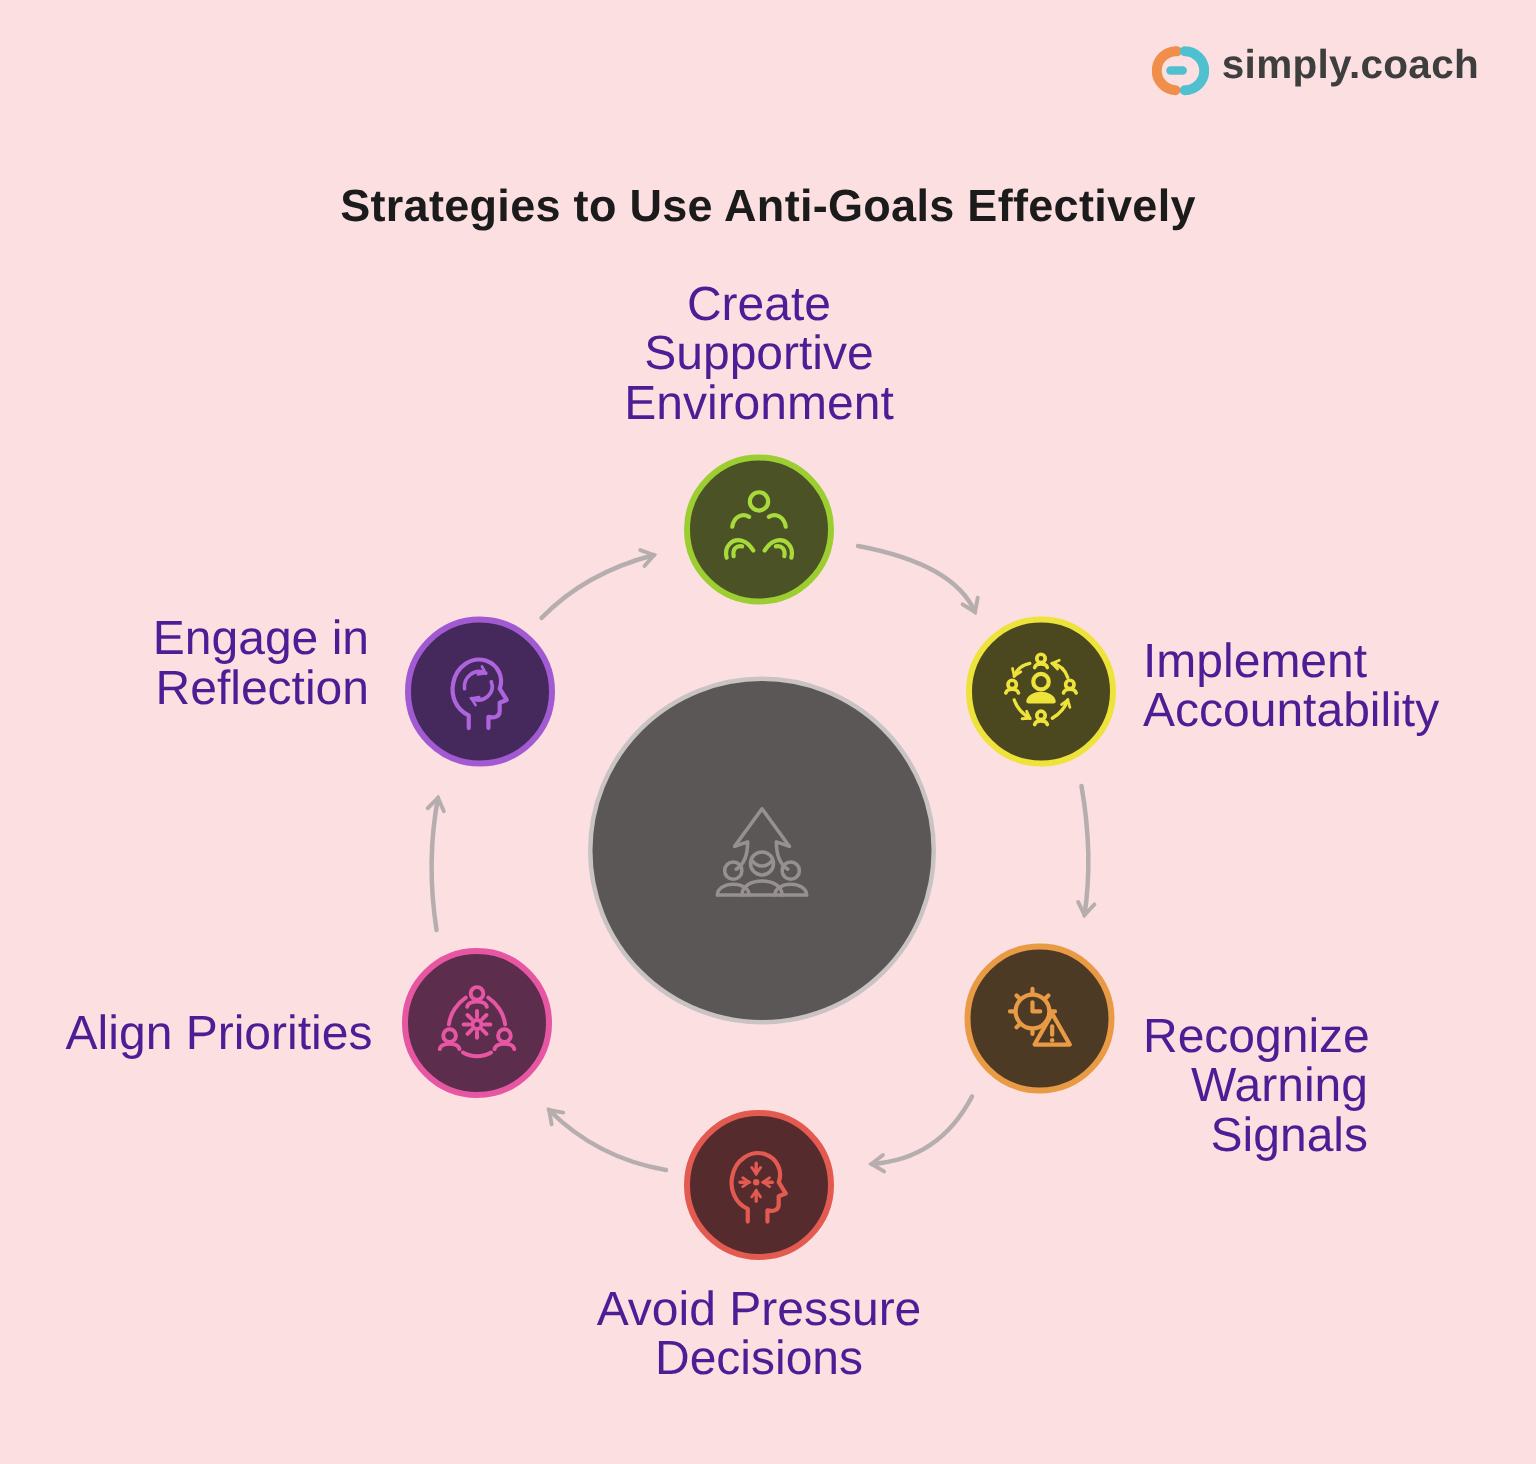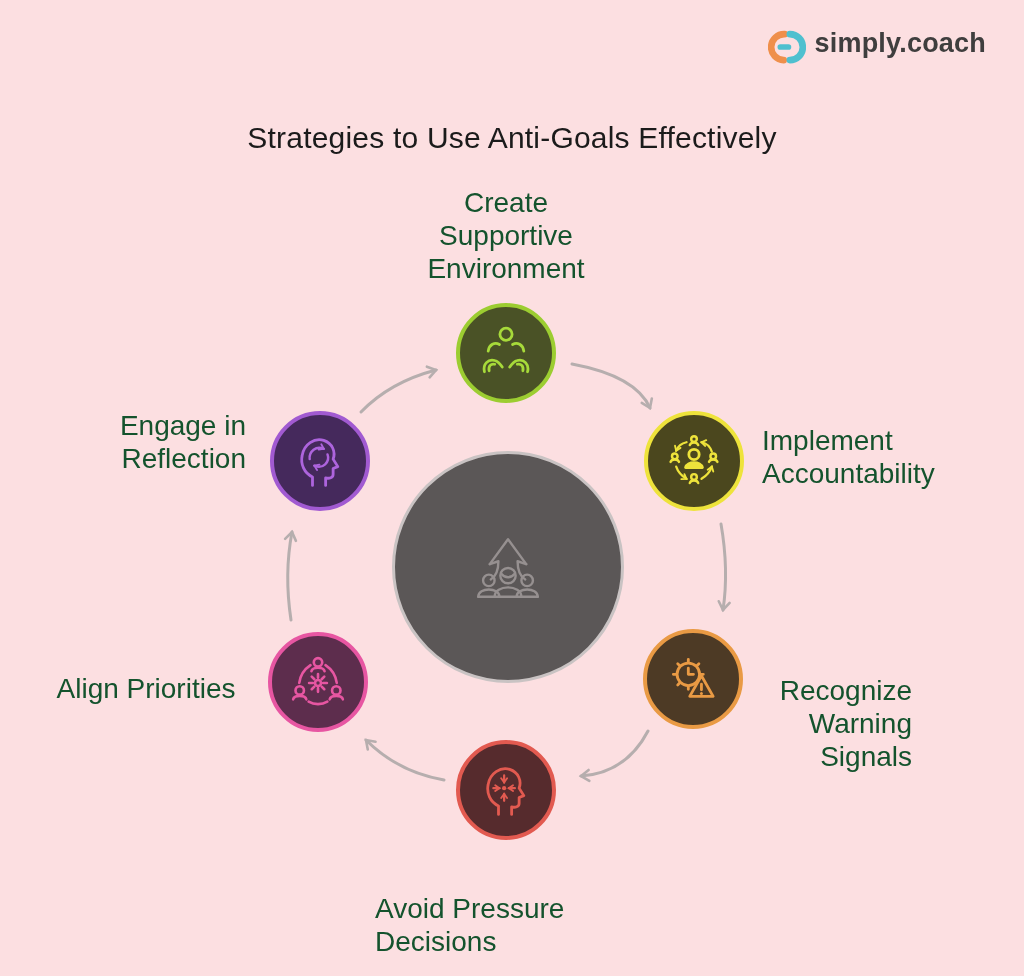--- a/index.html
+++ b/index.html
@@ -6,21 +6,21 @@
   body{background:#fcdfe1;font-family:"Liberation Sans", sans-serif;}
   .canvas{position:relative;width:1024px;height:976px;background:#fcdfe1;overflow:hidden;margin:0 auto;}
 
   
   .logo{position:absolute;top:28px;right:38px;display:flex;gap:9px;}
   .logo svg{display:block;}
   .logo-text{font-size:27px;font-weight:700;color:#3f3e3e;letter-spacing:.2px;}
 
   
   .page-title{position:absolute;top:101px;left:0;width:100%;text-align:center;
-    font-size:30px;font-weight:400;color:#1b1b1b;letter-spacing:.2px;}
+    font-size:30px;font-weight:700;color:#1b1b1b;letter-spacing:.2px;}
 
   
   .arrows{position:absolute;left:0;top:0;pointer-events:none;}
 
   
   .hub{position:absolute;left:392px;top:451px;width:226px;height:226px;border-radius:50%;
     background:#5b5757;border:3px solid #c9c3c3;display:flex;align-items:center;justify-content:center;
     color:#969090;}
 
   
@@ -28,25 +28,25 @@
     display:flex;align-items:center;justify-content:center;}
   .bubble svg{display:block;}
   .b-green  {left:456px;top:303px;background:#4a5226;border:4px solid #9ccd31;color:#a7da3a;}
   .b-yellow {left:644px;top:411px;background:#4b471e;border:4px solid #eee33b;color:#eee33b;}
   .b-orange {left:643px;top:629px;background:#4d3a25;border:4px solid #e99a44;color:#e99a44;}
   .b-red    {left:456px;top:740px;background:#562b2d;border:4px solid #e25a50;color:#e25a50;}
   .b-magenta{left:268px;top:632px;background:#5d2d4d;border:4px solid #e756a2;color:#e756a2;}
   .b-purple {left:270px;top:411px;background:#45295c;border:4px solid #a15ad1;color:#ad64dd;}
 
   
-  .nlabel{position:absolute;font-size:28px;line-height:33px;color:#14532d;font-weight:400;}
+  .nlabel{position:absolute;font-size:32px;line-height:33px;color:#4c1d95;font-weight:400;}
   .l0{left:416px;top:186px;width:180px;text-align:center;}
   .l1{left:762px;top:407px;width:210px;text-align:left;margin-top:17px;}
   .l2{left:762px;top:674px;width:150px;text-align:right;}
-  .l3{left:375px;top:856px;width:262px;text-align:left;margin-top:36px;}
+  .l3{left:375px;top:856px;width:262px;text-align:center;}
   .l4{left:41px; top:672px;width:210px;text-align:center;}
   .l5{left:36px; top:409px;width:210px;text-align:right;}
 
   .icon-stroke{fill:none;stroke:currentColor;stroke-linecap:round;stroke-linejoin:round;}
 </style>
 </head>
 <body>
 
 <div class="canvas">
 

